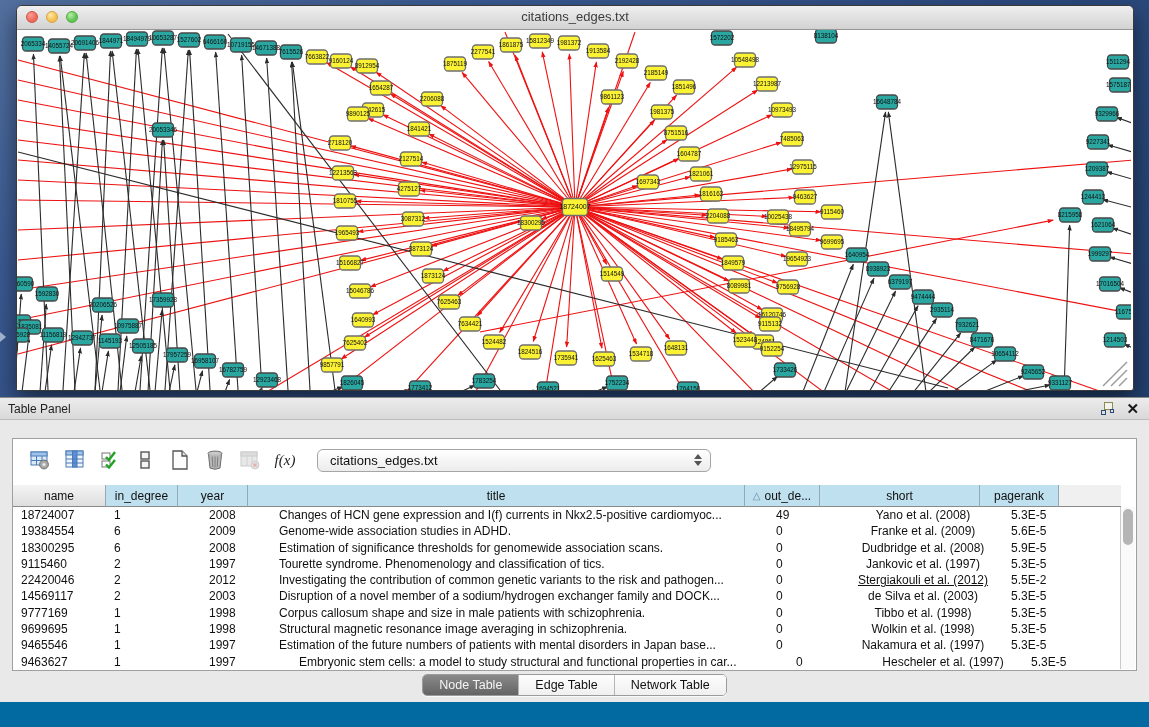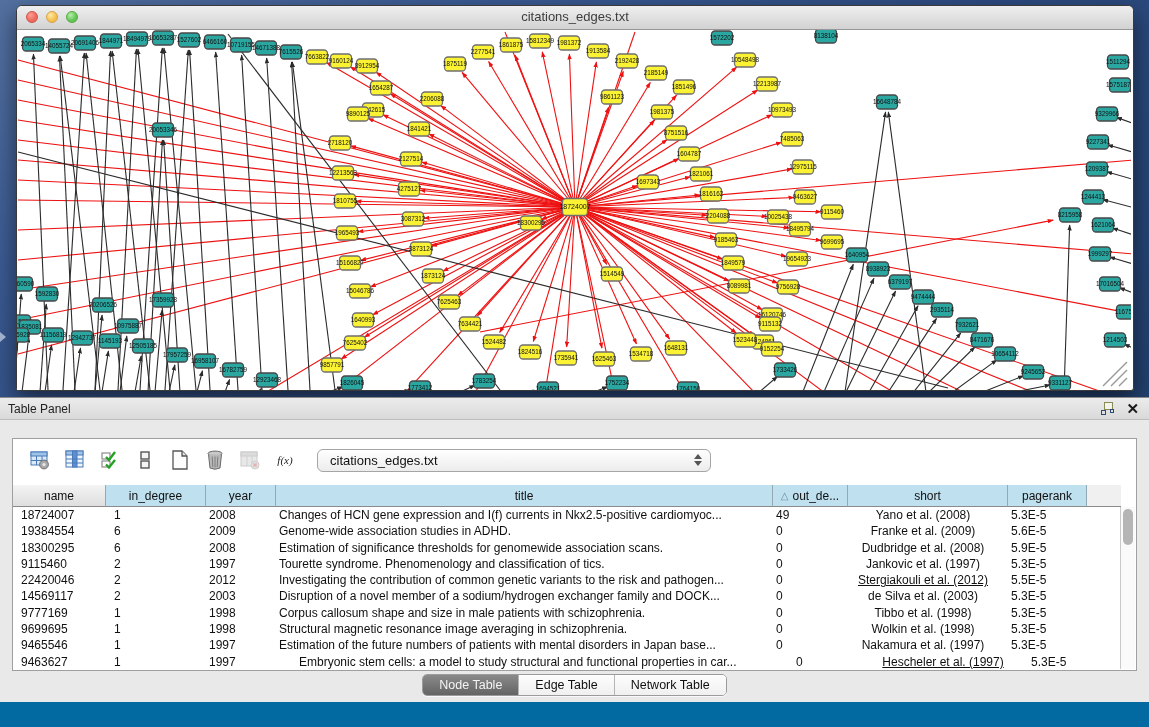--- a/index.html
+++ b/index.html
@@ -36,21 +36,21 @@
   .float-ic .sq2{position:absolute;left:0;bottom:0;width:5px;height:5px;border:1.5px solid #2c4a73;box-sizing:border-box;}
   .float-ic .sq3{position:absolute;right:0;bottom:2px;width:4px;height:4px;border:1.5px solid #2c4a73;box-sizing:border-box;}
   .close-x{font-size:15px;font-weight:bold;color:#1a1a1a;line-height:15px;cursor:default;}
   .tp-body{position:absolute;left:0;top:420px;width:1149px;height:282px;background:#e9e9e9;}
 
   .tbox{position:absolute;left:12px;top:18px;width:1125px;height:233px;box-sizing:border-box;
     background:#fff;border:1px solid #9f9f9f;}
   .toolbar{position:absolute;left:0;top:0;right:0;height:42px;display:flex;align-items:center;padding-left:14px;gap:9px;}
   .tbtn{width:26px;height:26px;display:flex;align-items:center;justify-content:center;background:transparent;border:0;padding:0;}
   .tbtn.dis{opacity:.45;}
-  .fx{font-family:"Liberation Serif",serif;font-style:italic;font-size:11px;color:#222;}
+  .fx{font-family:"Liberation Serif",serif;font-style:italic;font-size:15px;color:#222;}
   .combo{position:relative;margin-left:10px;width:394px;height:23px;box-sizing:border-box;
     border:1px solid #a5a5a5;border-radius:6px;background:linear-gradient(#ffffff,#ececec);
     font-size:13px;color:#111;line-height:21px;padding-left:12px;}
   .combo .arrows{position:absolute;right:8px;top:4px;display:flex;flex-direction:column;gap:2px;}
   .combo .up{width:0;height:0;border-left:4px solid transparent;border-right:4px solid transparent;border-bottom:5px solid #555;}
   .combo .dn{width:0;height:0;border-left:4px solid transparent;border-right:4px solid transparent;border-top:5px solid #555;}
 
   .thead{position:absolute;left:0;top:46px;right:15px;height:22px;display:flex;}
   .th{box-sizing:border-box;height:22px;background:#bfe0ee;border-right:1px solid #93a9b3;
       border-bottom:1px solid #8a8a8a;font-size:12px;color:#111;display:flex;align-items:center;justify-content:center;}
@@ -885,21 +885,21 @@
           <span>citations_edges.txt</span>
           <span class="arrows">
               <span class="up"></span>
               <span class="dn"></span>
             </span>
         </div>
       </div>
 
       <div class="thead" id="thead">
           <div class="th plain" style="width: 93px;">name</div>
-          <div class="th" style="width: 100px;">in_degree</div>
+          <div class="th" style="width: 72px;">in_degree</div>
           <div class="th" style="width: 70px;">year</div>
           <div class="th" style="width: 497px;">title</div>
           <div class="th" style="width: 75px;"><span class="sort">△</span>out_de...</div>
           <div class="th" style="width: 160px;">short</div>
           <div class="th" style="width: 79px;">pagerank</div>
           <div class="th-fill"></div>
         </div>
       <div class="tbody" id="tbody">
           <div class="tr">
             <div class="td al-left" style="width: 93px;">18724007</div>
@@ -937,21 +937,21 @@
             <div class="td al-center" style="width: 160px;">Jankovic et al. (1997)</div>
             <div class="td al-left" style="width: 79px;">5.3E-5</div>
           </div>
           <div class="tr">
             <div class="td al-left" style="width: 93px;">22420046</div>
             <div class="td al-left" style="width: 95px;">2</div>
             <div class="td al-left" style="width: 70px;">2012</div>
             <div class="td al-left" style="width: 497px;">Investigating the contribution of common genetic variants to the risk and pathogen...</div>
             <div class="td al-left" style="width: 75px;">0</div>
             <div class="td al-center" style="width: 160px; text-decoration: underline;">Stergiakouli et al. (2012)</div>
-            <div class="td al-left" style="width: 79px;">5.5E-5</div>
+            <div class="td al-left" style="width: 79px;">5.5E-2</div>
           </div>
           <div class="tr">
             <div class="td al-left" style="width: 93px;">14569117</div>
             <div class="td al-left" style="width: 95px;">2</div>
             <div class="td al-left" style="width: 70px;">2003</div>
             <div class="td al-left" style="width: 497px;">Disruption of a novel member of a sodium/hydrogen exchanger family and DOCK...</div>
             <div class="td al-left" style="width: 75px;">0</div>
             <div class="td al-center" style="width: 160px;">de Silva et al. (2003)</div>
             <div class="td al-left" style="width: 79px;">5.3E-5</div>
           </div>
@@ -981,21 +981,21 @@
             <div class="td al-left" style="width: 75px;">0</div>
             <div class="td al-center" style="width: 160px;">Nakamura et al. (1997)</div>
             <div class="td al-left" style="width: 79px;">5.3E-5</div>
           </div>
           <div class="tr">
             <div class="td al-left" style="width: 93px;">9463627</div>
             <div class="td al-left" style="width: 95px;">1</div>
             <div class="td al-left" style="width: 70px;">1997</div>
             <div class="td al-left" style="width: 497px; margin-left: 20px;">Embryonic stem cells: a model to study structural and functional properties in car...</div>
             <div class="td al-left" style="width: 75px;">0</div>
-            <div class="td al-center" style="width: 160px; text-decoration: underline;">Hescheler et al. (1997)</div>
+            <div class="td al-center" style="width: 160px;">Hescheler et al. (1997)</div>
             <div class="td al-left" style="width: 79px;">5.3E-5</div>
           </div>
         </div>
       <div class="vscroll">
         <div class="vthumb"></div>
       </div>
     </div>
 
     <div class="tabsbar">
       <div class="segctl" id="tabs">

